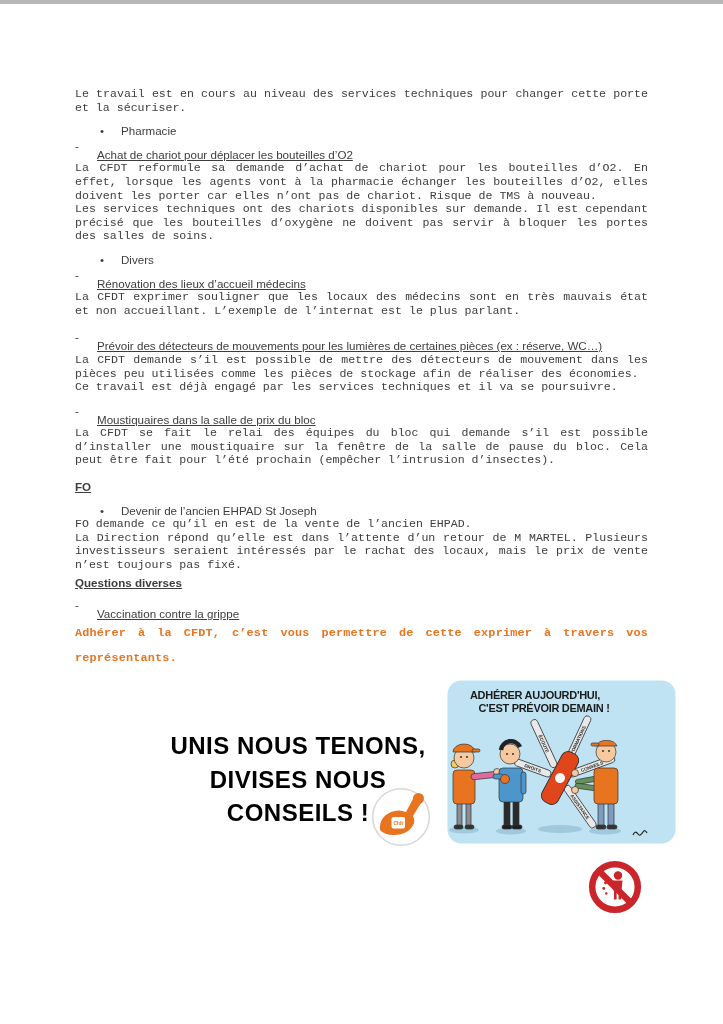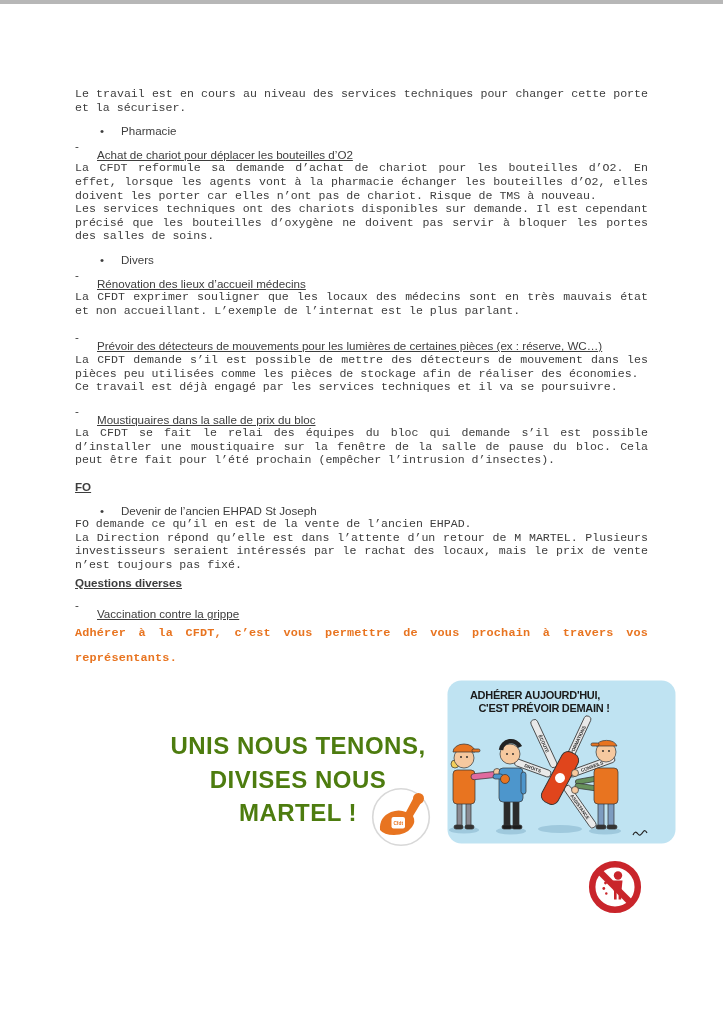--- a/index.html
+++ b/index.html
@@ -18,21 +18,21 @@
   .item-title { text-decoration:underline;margin-top:9px; }
   .heading { font-weight:700; text-decoration:underline; }
   .mt1 { margin-top:1px; }  .mt9 { margin-top:9px; }  .mt10 { margin-top:10px; }
   .mt12 { margin-top:4px; } .mt13 { margin-top:13px; } .mt33 { margin-top:33px; }
   .adhesion {
     color:#e87420; font-weight:700; font-size:11.8px; line-height:25.5px;
     letter-spacing:0.2px; text-align:justify;
   }
   .slogan {
     position:absolute; left:145px; top:729px; width:306px; text-align:center;
-    color:#4d7c0f; font-weight:700; font-size:24px; line-height:33.5px; letter-spacing:0.5px;
+    color:#000000; font-weight:700; font-size:24px; line-height:33.5px; letter-spacing:0.5px;
   }
   .arm-badge { position:absolute; left:371px; top:786px; width:60px; height:62px; }
   .cartoon { position:absolute; left:447px; top:680px; width:229px; height:164px; }
   .prohibition { position:absolute; left:588px; top:860px; width:54px; height:54px; }
   .cap { font:700 11px "Liberation Sans","DejaVu Sans",sans-serif; fill:#1b1b1b; text-anchor:middle; letter-spacing:-0.3px; }
   .blade-label { font:700 4.6px "Liberation Sans","DejaVu Sans",sans-serif; fill:#2a2a2a; text-anchor:middle; }
   .badge-label { font:700 4.8px "Liberation Sans","DejaVu Sans",sans-serif; fill:#e87420; text-anchor:middle; }
 </style>
 </head>
 <body>
@@ -92,27 +92,27 @@
 
     <p class="mt12">La Direction répond qu’elle est dans l’attente d’un retour de M MARTEL. Plusieurs investisseurs seraient intéressés par le rachat des locaux, mais le prix de vente n’est toujours pas fixé.</p>
 
     <div class="heading mt12">Questions diverses</div>
 
     <div class="dash-item mt9">
       <span class="dash-marker">-</span>
       <span class="item-title">Vaccination contre la grippe</span>
     </div>
 
-    <p class="adhesion mt33">Adhérer à la CFDT, c’est vous permettre de vous prochain à travers vos représentants.</p>
+    <p class="adhesion mt33">Adhérer à la CFDT, c’est vous permettre de cette exprimer à travers vos représentants.</p>
   </div>
 
   <div class="slogan">
     <div>UNIS NOUS TENONS,</div>
     <div>DIVISES NOUS</div>
-    <div>MARTEL !</div>
+    <div>CONSEILS !</div>
   </div>
 
   <svg class="arm-badge" viewBox="0 0 60 62">
     <circle cx="30" cy="31" r="28.3" fill="#ffffff" stroke="#d8d8d8" stroke-width="1.6"></circle>
     <g fill="#e87420">
       <path d="M9,44 Q8,31 20,26 Q28,23 35,26 L43,11 Q45,7 49,9.5 Q53,12 50.5,16 L42,30 Q45,36 41,41 Q35,49 23,49 Q13,49 9,44 Z"></path>
       <circle cx="47.5" cy="12.5" r="5.5"></circle>
     </g>
     <rect x="20.5" y="31" width="13.5" height="11.5" rx="2" fill="#ffffff"></rect>
     <text x="27.2" y="39" class="badge-label">Cfdt</text>

